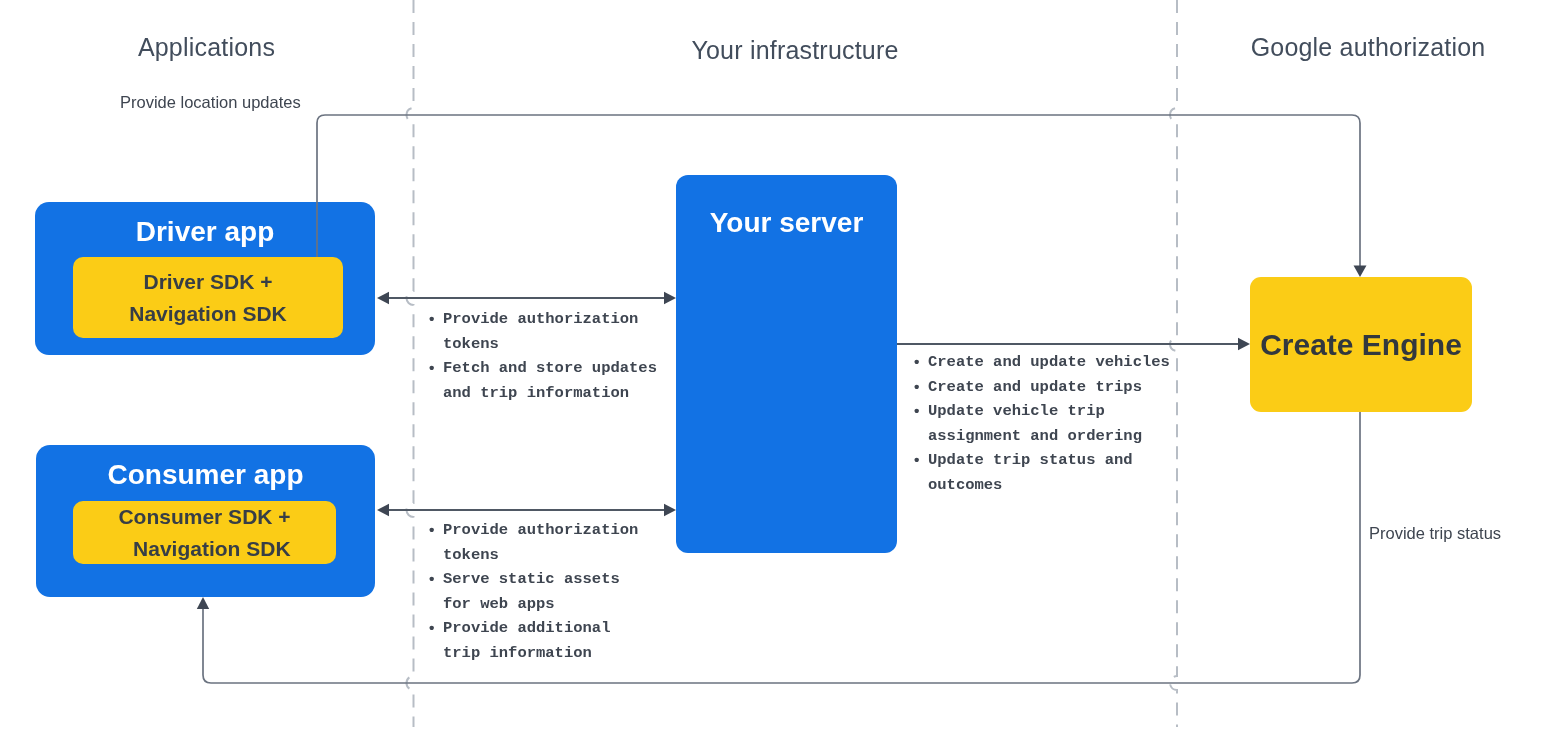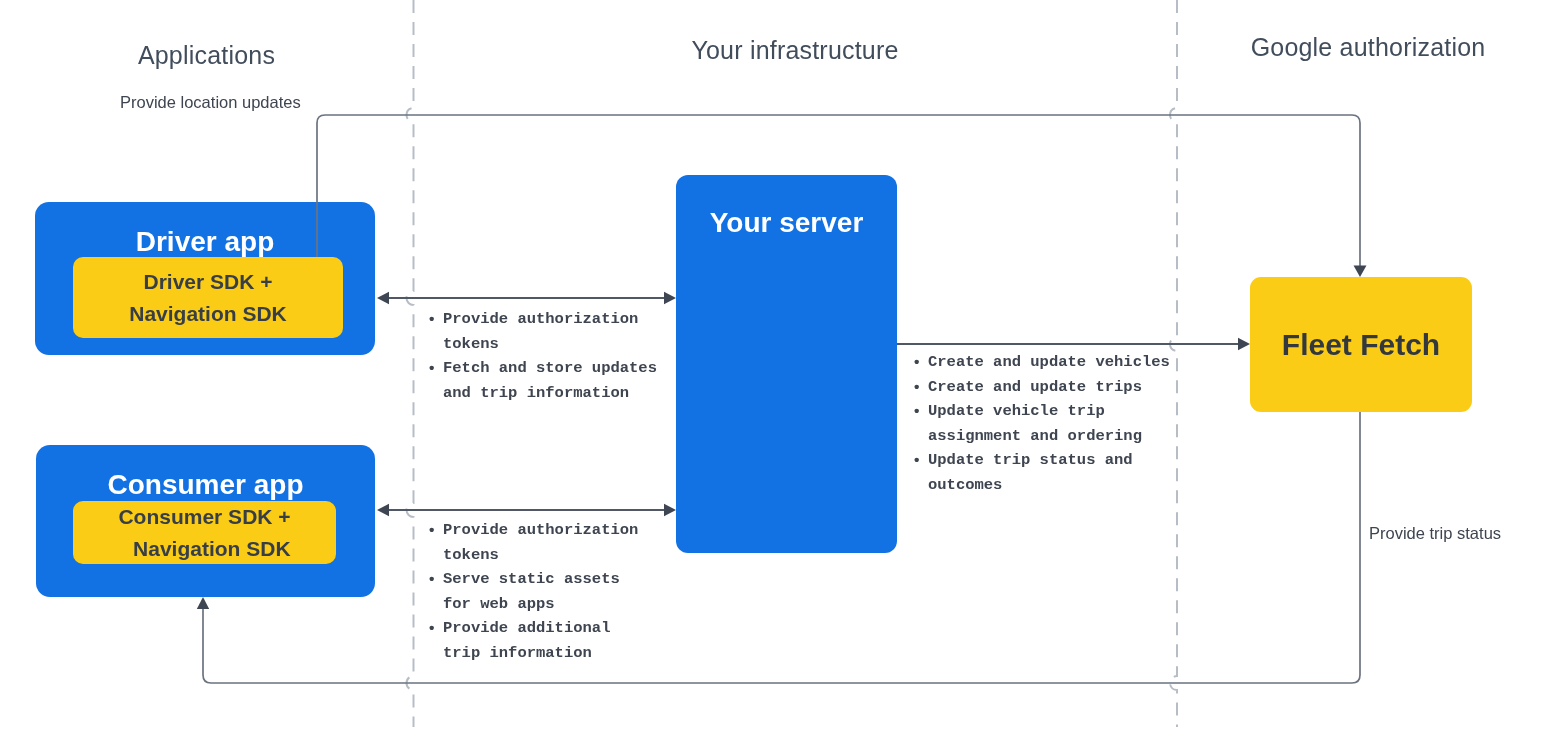--- a/index.html
+++ b/index.html
@@ -25,21 +25,21 @@
     overflow: hidden;
   }
   .col-header {
     position: absolute;
     text-align: center;
     font-size: 25px;
     font-weight: 400;
     color: var(--header-ink);
     letter-spacing: 0.2px;
   }
-  .col-header.apps   { left: 0;      width: 413px;  top: 41px; }
+  .col-header.apps   { left: 0;      width: 413px;  top: 33px; }
   .col-header.yours  { left: 413px;  width: 764px;  top: 36px; }
   .col-header.google { left: 1177px; width: 382px;  top: 33px; }
 
   .node {
     position: absolute;
     border-radius: 14px;
   }
   .node.blue { background: var(--blue); }
   .node.yellow { background: var(--yellow); border-radius: 11px; }
 
@@ -48,21 +48,21 @@
   .your-server  { left: 676px; top: 175px; width: 221px; height: 378px; border-radius: 12px; }
   .fleet-engine { left: 1250px; top: 277px; width: 222px; height: 135px; border-radius: 12px;
                   display: flex; align-items: center; justify-content: center; }
 
   .app-title {
     display: block;
     text-align: center;
     color: #ffffff;
     font-weight: 700;
     font-size: 28px;
-    padding-top: 24px;
+    padding-top: 14px;
   }
   .your-server .app-title { padding-top: 32px; }
 
   .sdk-box {
     position: absolute;
     background: var(--yellow);
     border-radius: 10px;
     display: flex;
     align-items: center;
     justify-content: center;
@@ -135,21 +135,21 @@
     <span class="app-title">Consumer app</span>
     <div class="sdk-box">Consumer SDK +
 Navigation SDK</div>
   </div>
 
   <div class="node blue your-server">
     <span class="app-title">Your server</span>
   </div>
 
   <div class="node yellow fleet-engine">
-    <span class="fleet-title">Fleet Fetch</span>
+    <span class="fleet-title">Create Engine</span>
   </div>
 
   <div class="edge-label lbl-location">Provide location updates</div>
   <div class="edge-label lbl-tripstatus">Provide trip status</div>
 
   <div class="bullets bullets-driver">
       <div class="li">
         <span class="dot">•</span>
         <span class="txt">Provide authorization
 tokens</span>

